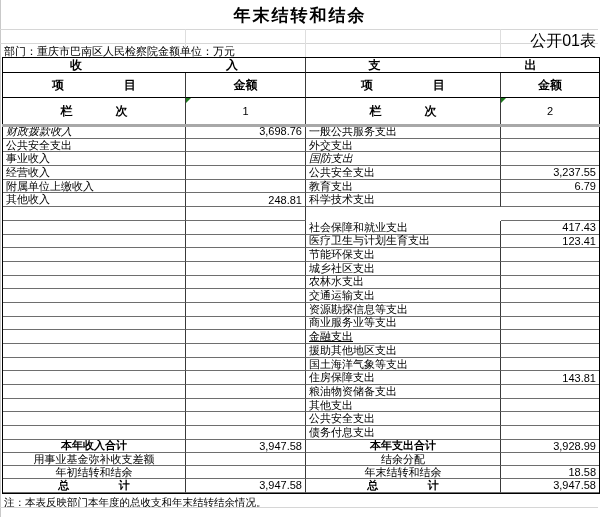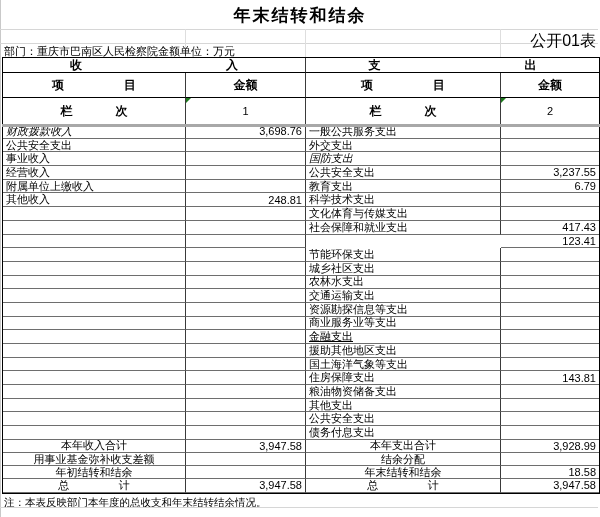--- a/index.html
+++ b/index.html
@@ -34,21 +34,21 @@
   .c {
     border-right:1px solid #3a3a3a; border-bottom:1px solid #6e6e6e;
     display:flex; align-items:center; font-size:11px;
     overflow:hidden; white-space:nowrap; position:relative;
   }
   .lastcol { border-right:none; }
   .hc { font-weight:bold; font-size:12px; justify-content:center; border-bottom:1px solid #000; }
   .item { justify-content:flex-start; padding-left:3px; }
   .amt  { justify-content:right; justify-content:flex-end; padding-right:3px; }
   .ctr  { justify-content:center; }
-  .bold { font-weight:normal; }
+  .bold { font-weight:bold; }
   .r1a { grid-row:1; grid-column:1/3; }
   .r1b { grid-row:1; grid-column:3/5; }
   .r2c1{ grid-row:2; grid-column:1; } .r2c2{ grid-row:2; grid-column:2; }
   .r2c3{ grid-row:2; grid-column:3; } .r2c4{ grid-row:2; grid-column:4; }
   .r3c1{ grid-row:3; grid-column:1; } .r3c2{ grid-row:3; grid-column:2; }
   .r3c3{ grid-row:3; grid-column:3; } .r3c4{ grid-row:3; grid-column:4; }
   .sp12 { letter-spacing:12em;  margin-right:-12em; }
   .sp5  { letter-spacing:5em;   margin-right:-5em; }
   .sp36 { letter-spacing:3.6em; margin-right:-3.6em; }
   .sp45 { letter-spacing:4.5em; margin-right:-4.5em; }
@@ -137,28 +137,28 @@
     <div class="c item" style="grid-area: 8 / 1;">附属单位上缴收入</div>
     <div class="c amt" style="grid-area: 8 / 2;"></div>
     <div class="c item" style="grid-area: 8 / 3;">教育支出</div>
     <div class="c amt lastcol" style="grid-area: 8 / 4;">6.79</div>
     <div class="c item" style="grid-area: 9 / 1;">其他收入</div>
     <div class="c amt" style="grid-area: 9 / 2;">248.81</div>
     <div class="c item" style="grid-area: 9 / 3;">科学技术支出</div>
     <div class="c amt lastcol" style="grid-area: 9 / 4;"></div>
     <div class="c item" style="grid-area: 10 / 1;"></div>
     <div class="c amt" style="grid-area: 10 / 2;"></div>
-    <div class="c item" style="grid-area: 10 / 3;">文化体育与传媒支出</div>
     <div class="c amt lastcol" style="grid-area: 10 / 4;"></div>
     <div class="c item" style="grid-area: 11 / 1;"></div>
     <div class="c amt" style="grid-area: 11 / 2;"></div>
     <div class="c item" style="grid-area: 11 / 3;">社会保障和就业支出</div>
     <div class="c amt lastcol" style="grid-area: 11 / 4;">417.43</div>
     <div class="c item" style="grid-area: 12 / 1;"></div>
     <div class="c amt" style="grid-area: 12 / 2;"></div>
+    <div class="c item" style="grid-area: 12 / 3;">医疗卫生与计划生育支出</div>
     <div class="c amt lastcol" style="grid-area: 12 / 4;">123.41</div>
     <div class="c item" style="grid-area: 13 / 1;"></div>
     <div class="c amt" style="grid-area: 13 / 2;"></div>
     <div class="c item" style="grid-area: 13 / 3;">节能环保支出</div>
     <div class="c amt lastcol" style="grid-area: 13 / 4;"></div>
     <div class="c item" style="grid-area: 14 / 1;"></div>
     <div class="c amt" style="grid-area: 14 / 2;"></div>
     <div class="c item" style="grid-area: 14 / 3;">城乡社区支出</div>
     <div class="c amt lastcol" style="grid-area: 14 / 4;"></div>
     <div class="c item" style="grid-area: 15 / 1;"></div>

